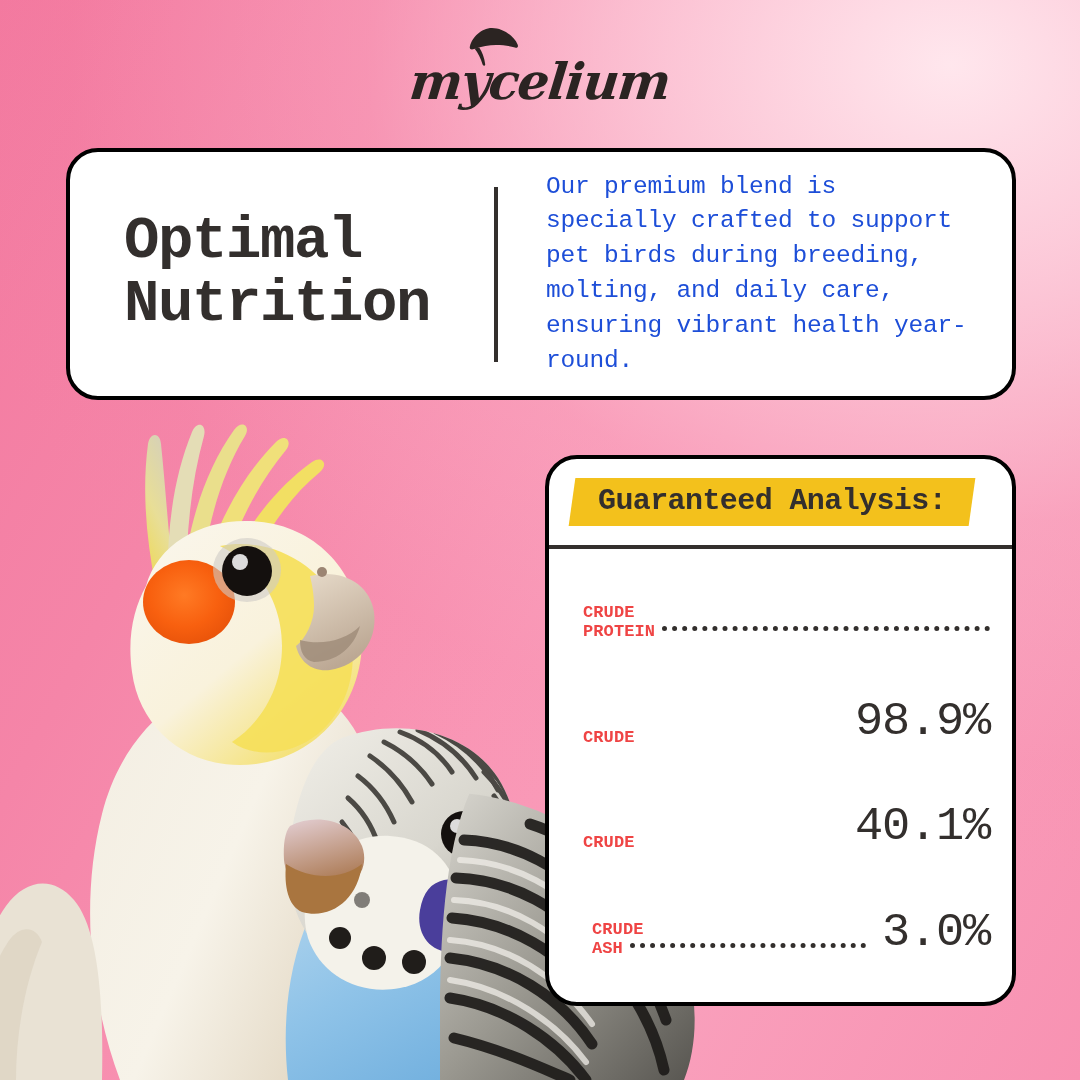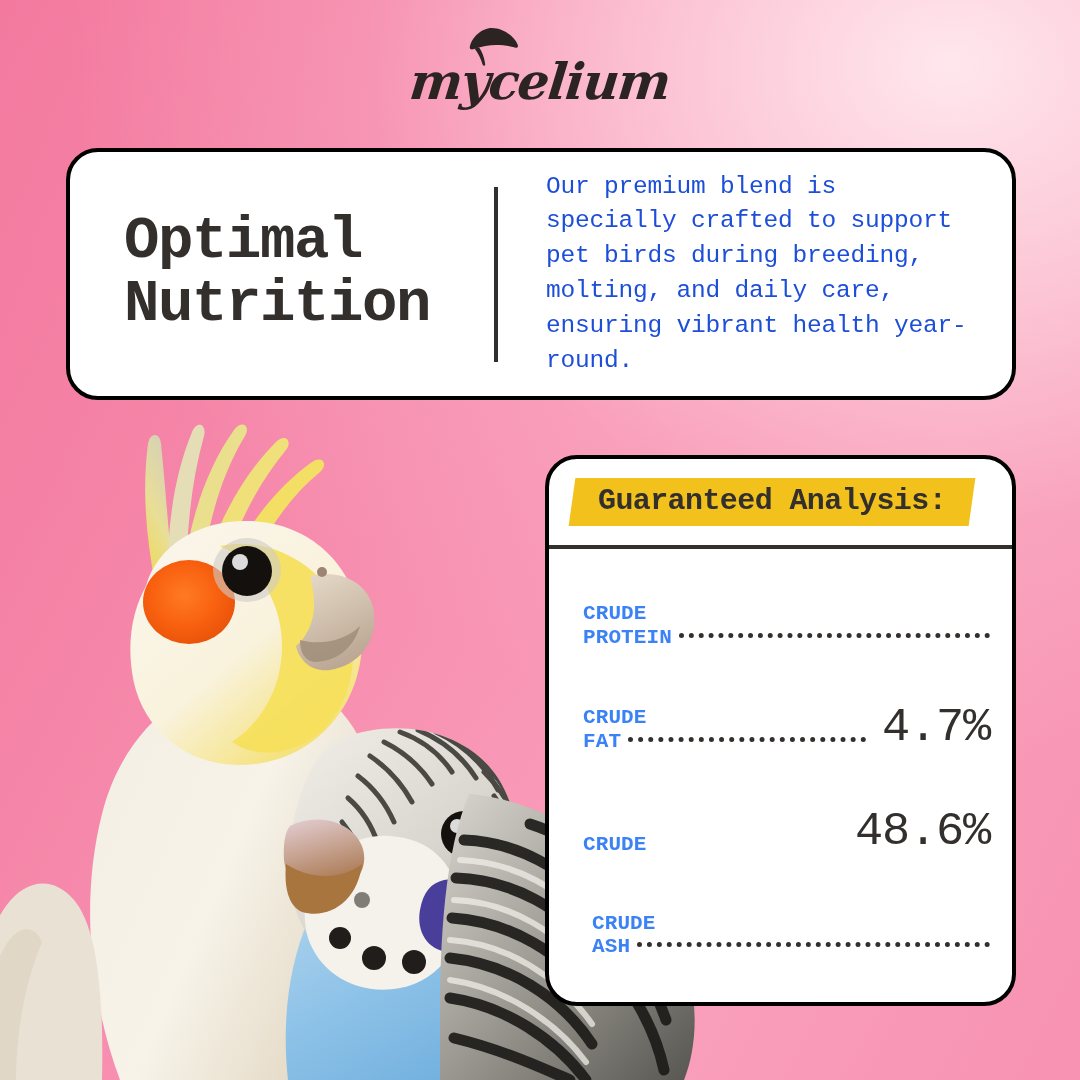--- a/index.html
+++ b/index.html
@@ -123,24 +123,24 @@
     justify-content:space-between;
     gap:6px;
   }
   .row-left {
     display:flex;
     flex-direction:column;
     flex:1;
     min-width:0;
   }
   .row-label {
-    font-size:21px;
+    font-size:17px;
     font-weight:bold;
     letter-spacing:0.1px;
-    color:#3b82f6;
+    color:#ef4444;
     line-height:1.12;
     white-space:nowrap;
   }
   .row-label2line {
     display:flex;
     align-items:baseline;
     gap:7px;
     justify-content:flex-end;
   }
   .dots {
@@ -359,39 +359,36 @@
         <span class="row-label2line">
           <span class="row-label">PROTEIN</span>
           <span class="dots"></span>
         </span>
       </div>
     </div>
 
     <div class="row">
       <div class="row-left">
         <span class="row-label">CRUDE</span>
-        <span class="row-label2line">
-          <span class="row-label">FAT</span>
-          <span class="dots"></span>
-        </span>
       </div>
-      <div class="row-value">4.7%</div>
+      <div class="row-value">98.9%</div>
     </div>
 
     <div class="row">
       <div class="row-left">
         <span class="row-label">CRUDE</span>
       </div>
-      <div class="row-value">48.6%</div>
+      <div class="row-value">40.1%</div>
     </div>
 
     <div class="row indent">
       <div class="row-left">
         <span class="row-label">CRUDE</span>
         <span class="row-label2line">
           <span class="row-label">ASH</span>
           <span class="dots"></span>
         </span>
       </div>
+      <div class="row-value">3.0%</div>
     </div>
 
   </div>
 </div>
 
 </body></html>

